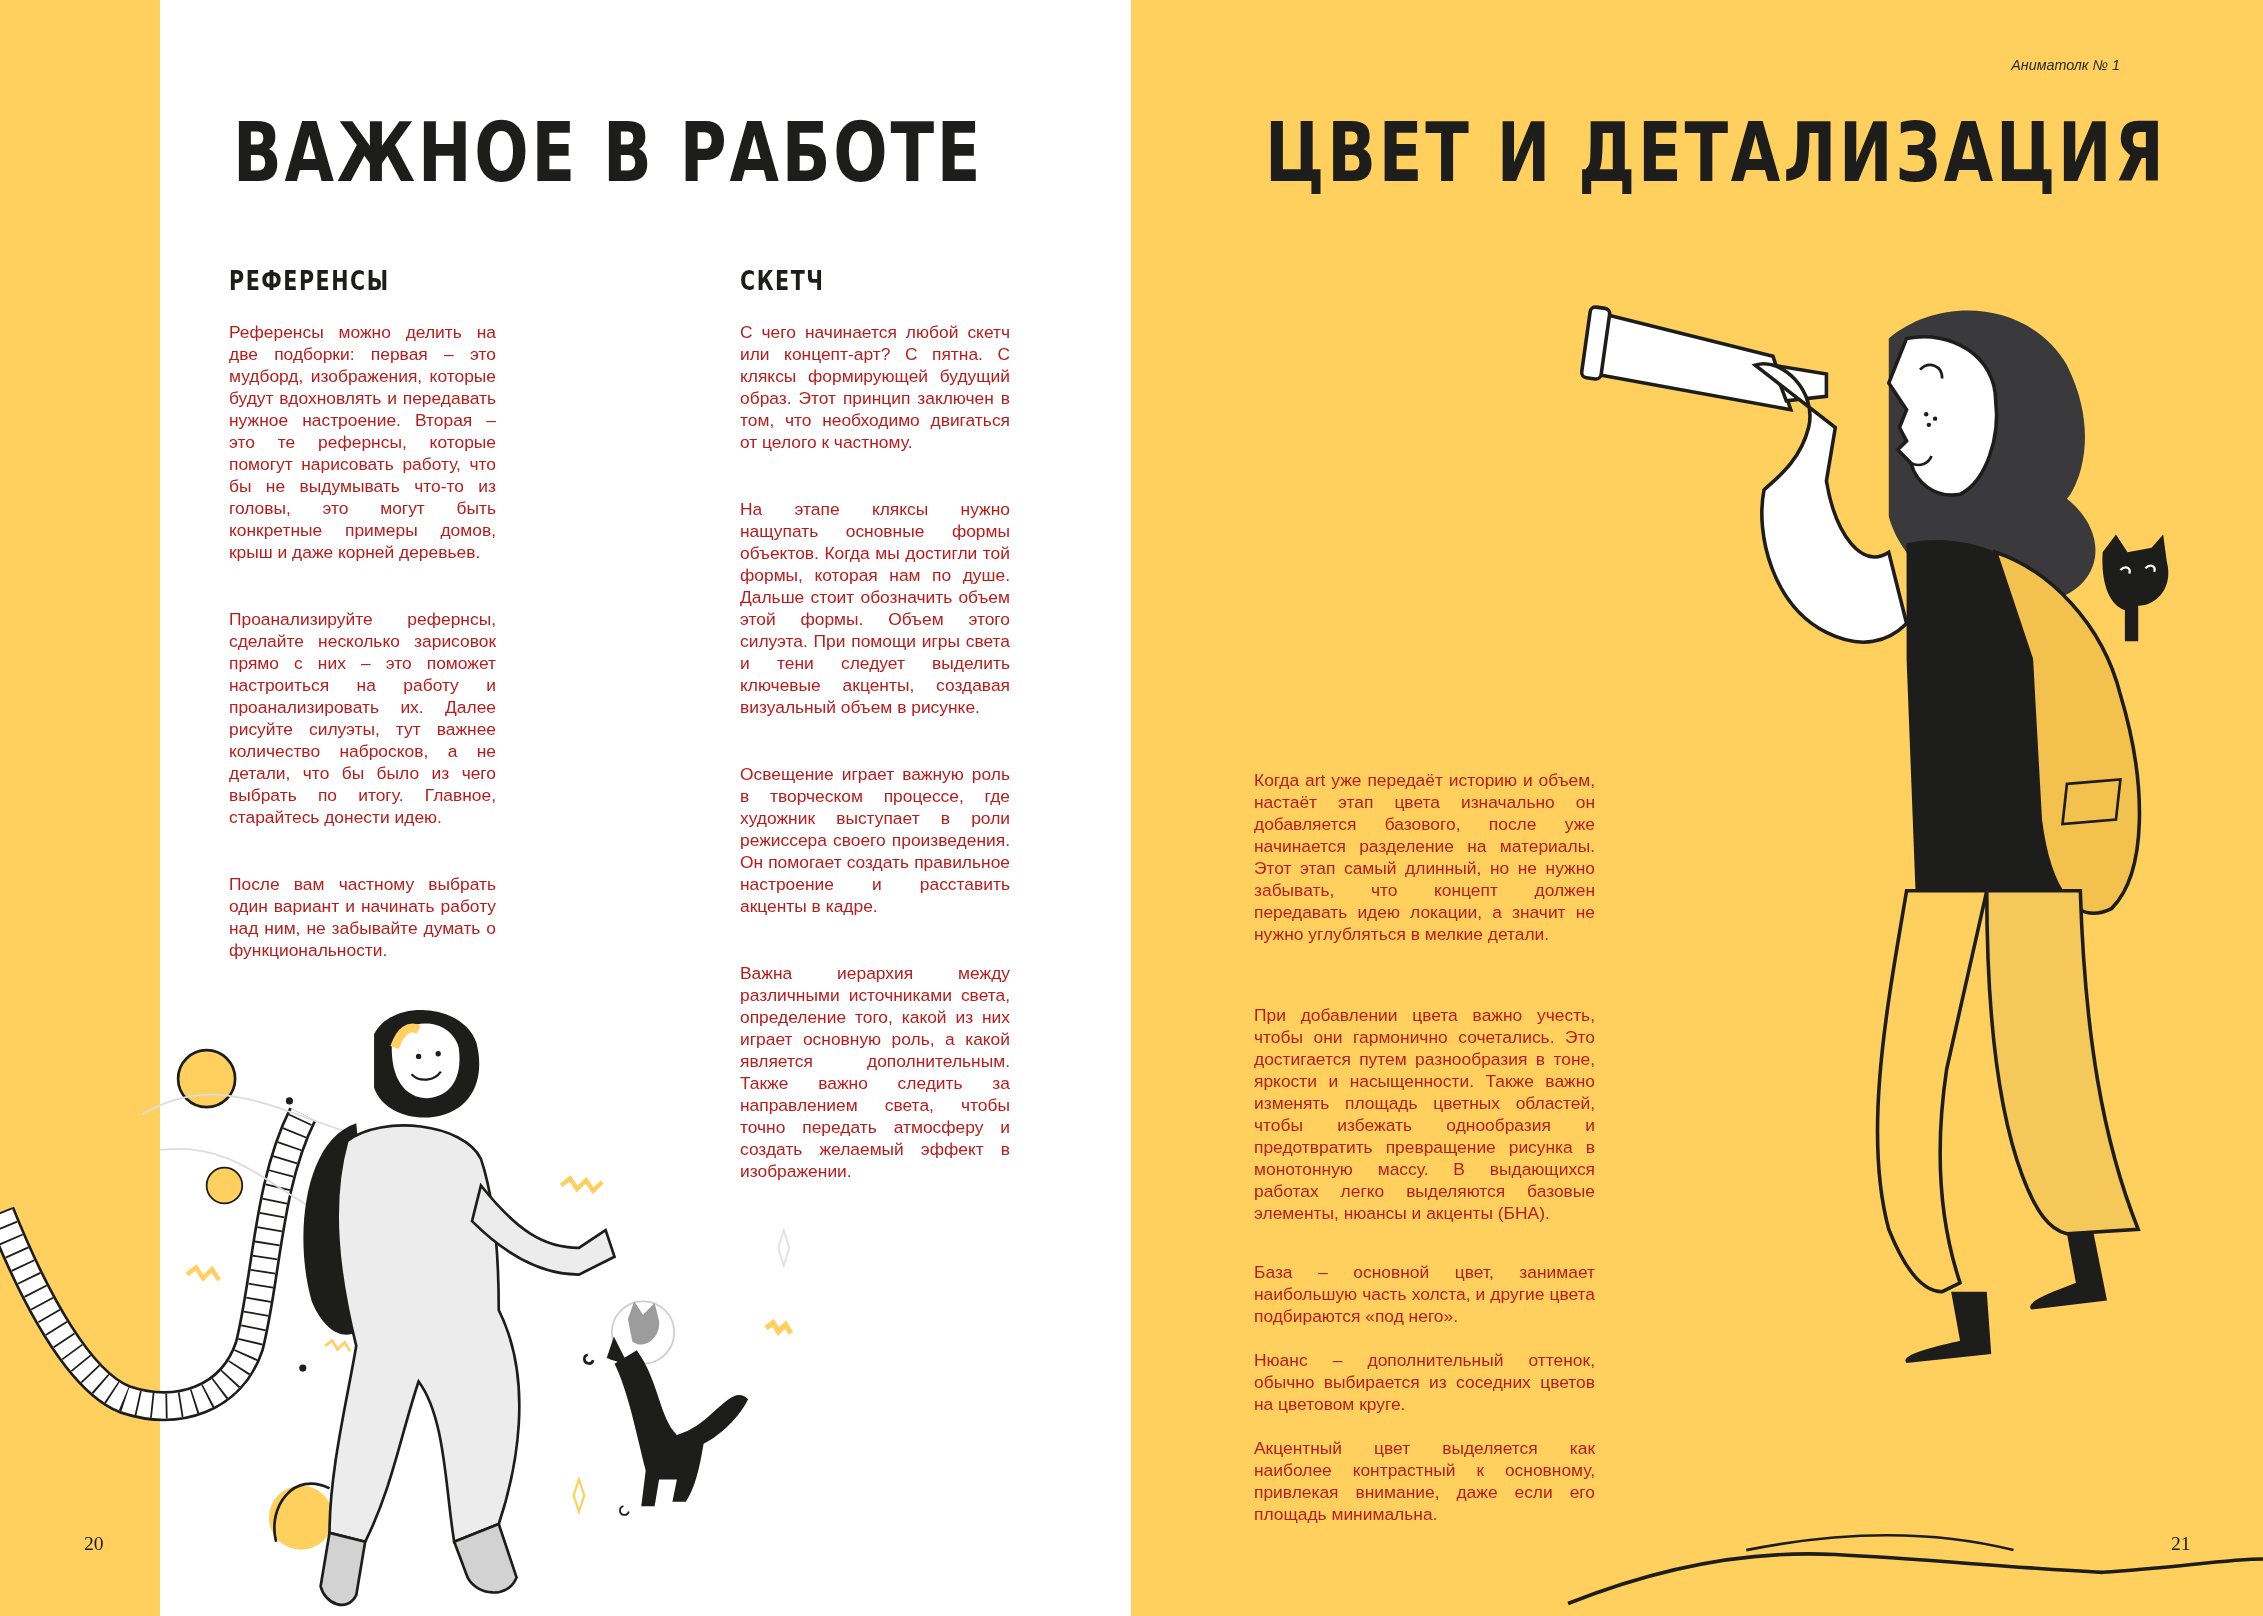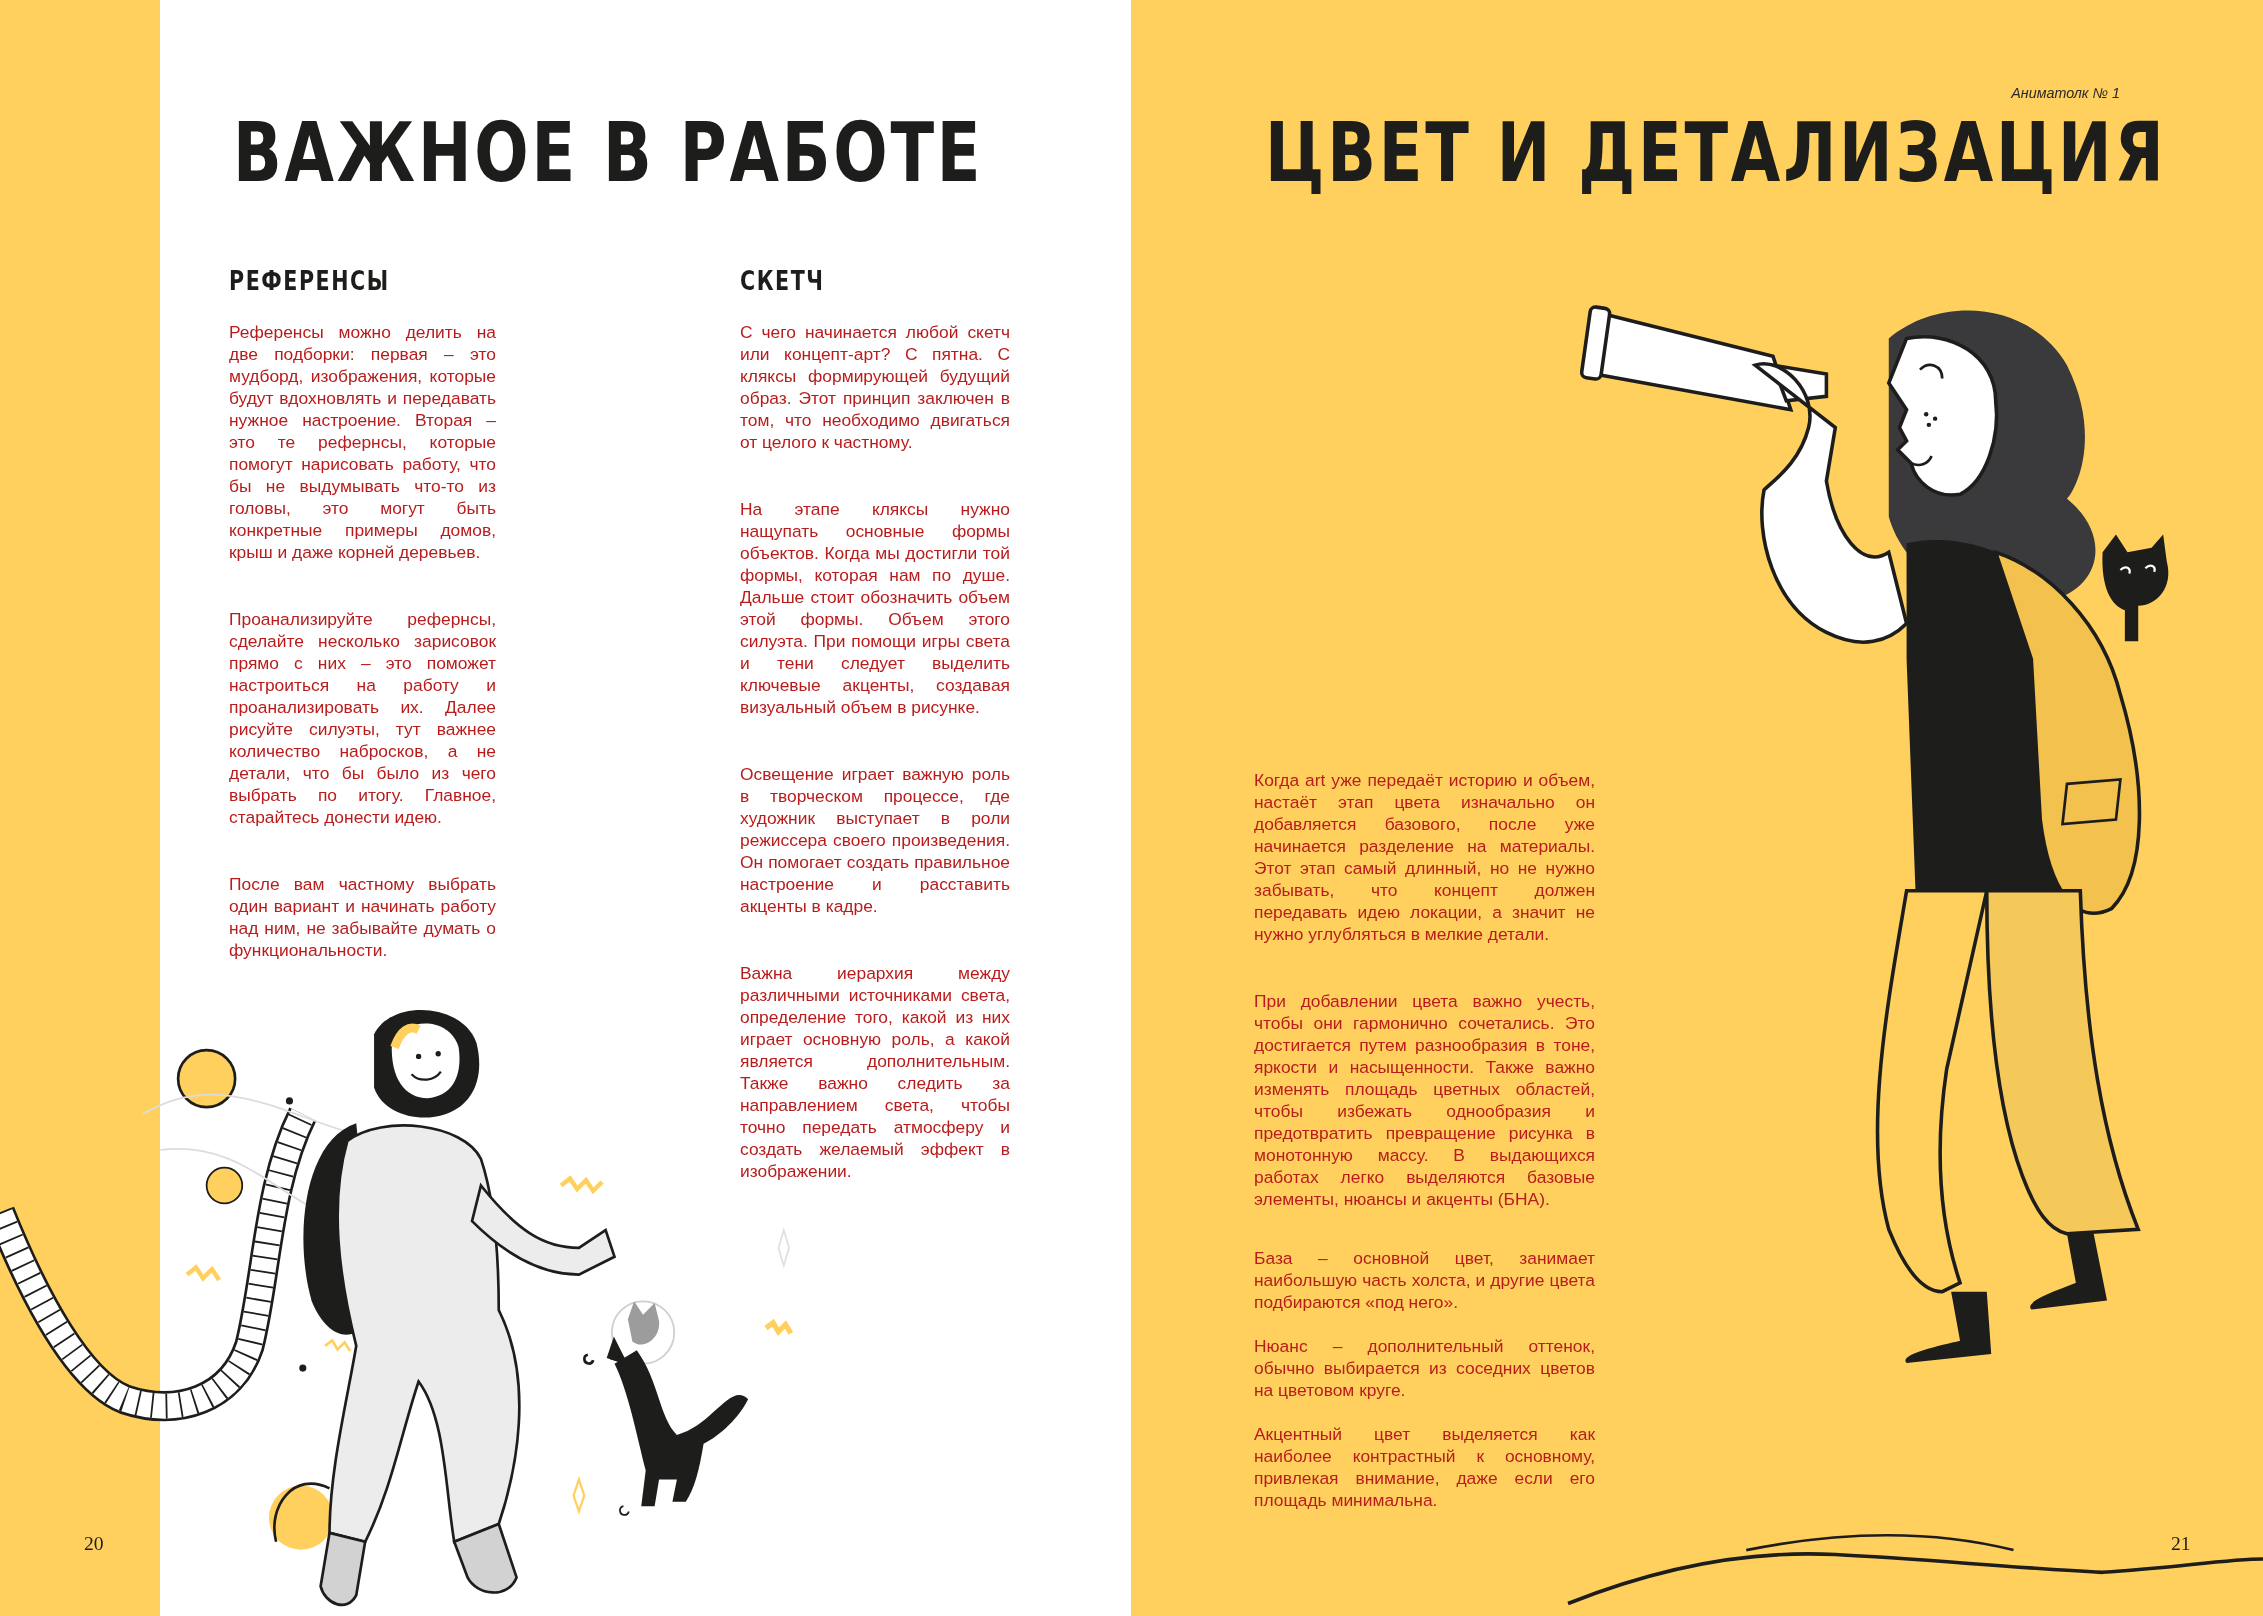--- a/index.html
+++ b/index.html
@@ -44,21 +44,21 @@
     font-size: 17.4px;
     line-height: 22px;
     color: #b91c1c;
     text-align: justify;
   }
   .col p { margin: 0 0 22px 0; }
   .col p.gap-lg { margin-bottom: 45px; }
   .running-head {
     position: absolute; right: 143px; top: 57px;
     font-family: "Liberation Sans", sans-serif;
-    font-style: italic; font-size: 14.3px; color: #2a2a28; margin-top: 28px;
+    font-style: italic; font-size: 14.3px; color: #2a2a28;
   }
   .page-num {
     position: absolute; top: 1533px;
     font-family: "Liberation Serif", serif; font-size: 19.6px; color: #1d1d1b;
   }
   svg { position: absolute; overflow: visible; }
 </style>
 </head>
 <body>
 
@@ -134,21 +134,21 @@
 
   <div class="page-num" style="left:70px;margin-left:14px;">20</div>
 
   <div class="right-page"></div>
 
   <div class="running-head">Аниматолк № 1</div>
 
   <div class="big-title" style="left:1265px; top:112px;">ЦВЕТ И ДЕТАЛИЗАЦИЯ</div>
 
   <div class="col" style="left:1254px; top:769px; width:341px;">
-    <p style="margin-bottom:45px;">Когда art уже передаёт историю и объем, настаёт этап цвета изначально он добавляется базового, после уже начинается разделение на материалы. Этот этап самый длинный, но не нужно забывать, что концепт должен передавать идею локации, а значит не нужно углубляться в мелкие детали.</p>
+    <p style="margin-bottom:59px;">Когда art уже передаёт историю и объем, настаёт этап цвета изначально он добавляется базового, после уже начинается разделение на материалы. Этот этап самый длинный, но не нужно забывать, что концепт должен передавать идею локации, а значит не нужно углубляться в мелкие детали.</p>
     <p style="margin-bottom:37px;">При добавлении цвета важно учесть, чтобы они гармонично сочетались. Это достигается путем разнообразия в тоне, яркости и насыщенности. Также важно изменять площадь цветных областей, чтобы избежать однообразия и предотвратить превращение рисунка в монотонную массу. В выдающихся работах легко выделяются базовые элементы, нюансы и акценты (БНА).</p>
     <p>База – основной цвет, занимает наибольшую часть холста, и другие цвета подбираются «под него».</p>
     <p>Нюанс – дополнительный оттенок, обычно выбирается из соседних цветов на цветовом круге.</p>
     <p>Акцентный цвет выделяется как наиболее контрастный к основному, привлекая внимание, даже если его площадь минимальна.</p>
   </div>
 
   <svg style="left:1568px; top:285px;" width="695" height="1331" viewBox="0 0 780 1494">
 
     <path d="M0 1480 C100 1440 200 1420 300 1425 C400 1430 500 1440 600 1445 C680 1440 740 1430 780 1430" fill="none" stroke="#1d1d1b" stroke-width="4"></path>
     <path d="M200 1420 C300 1400 400 1395 500 1420" fill="none" stroke="#1d1d1b" stroke-width="3"></path>

